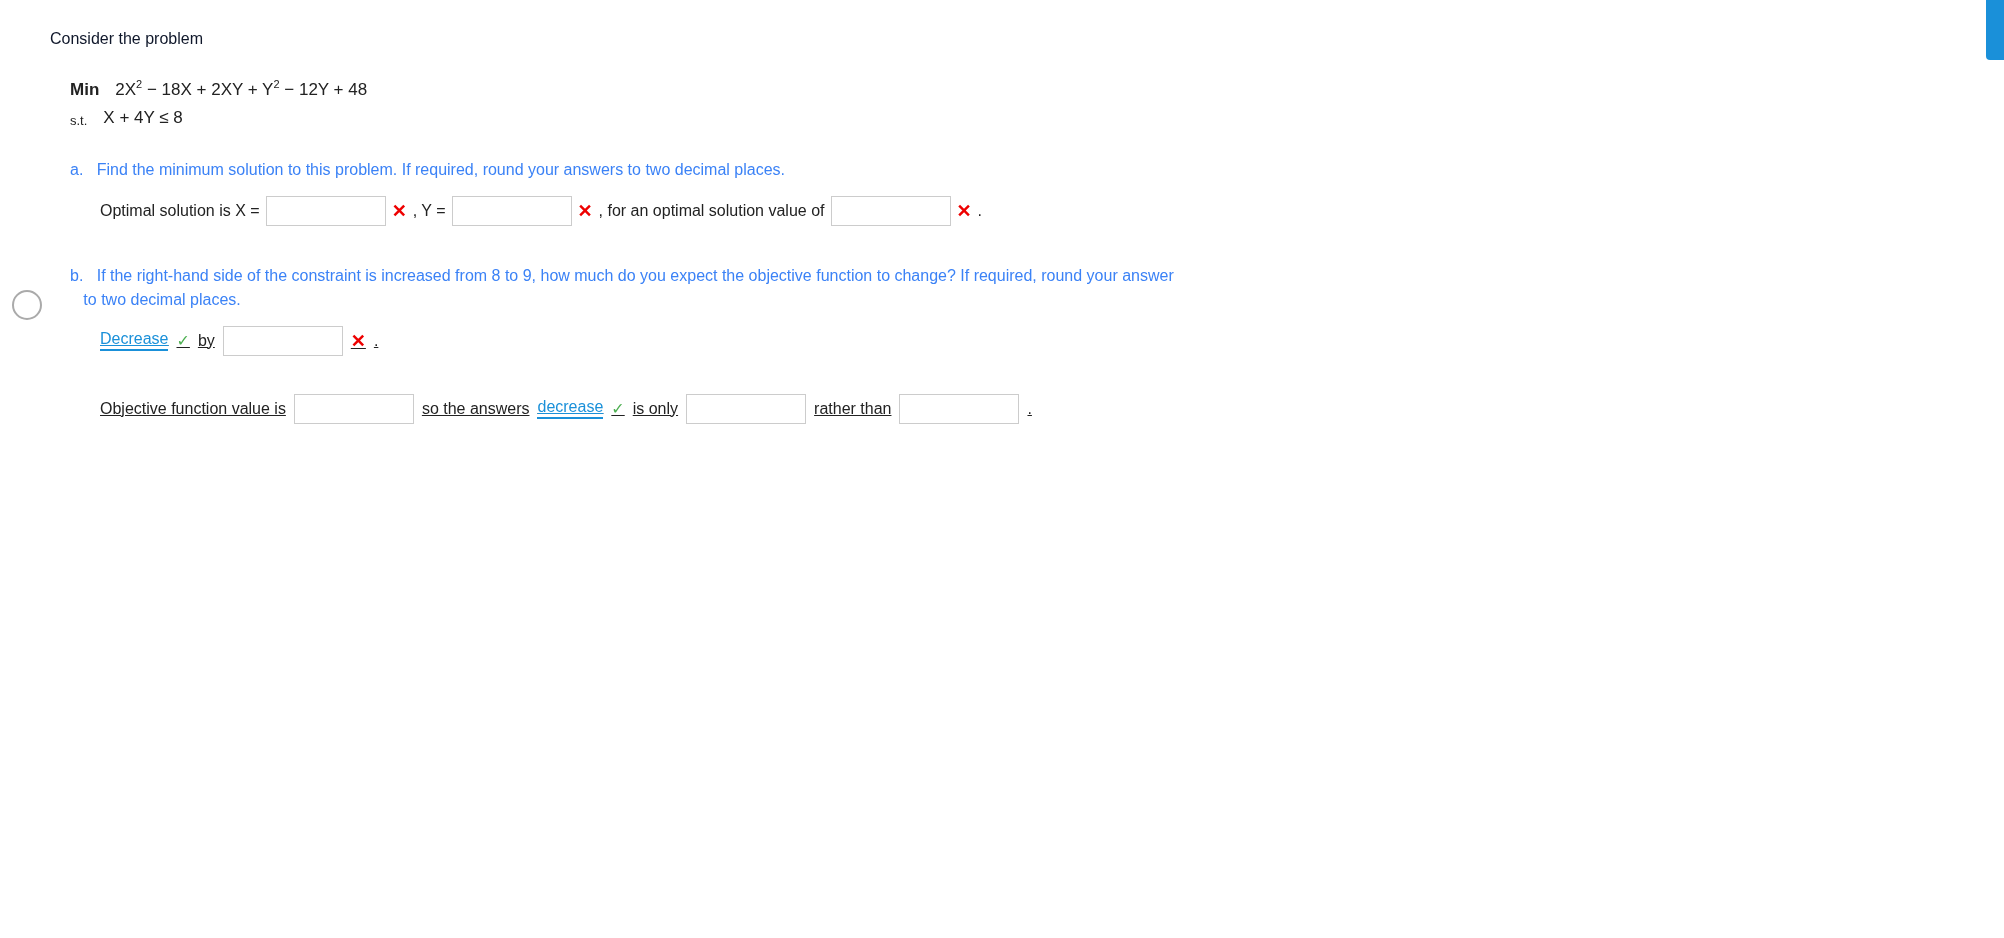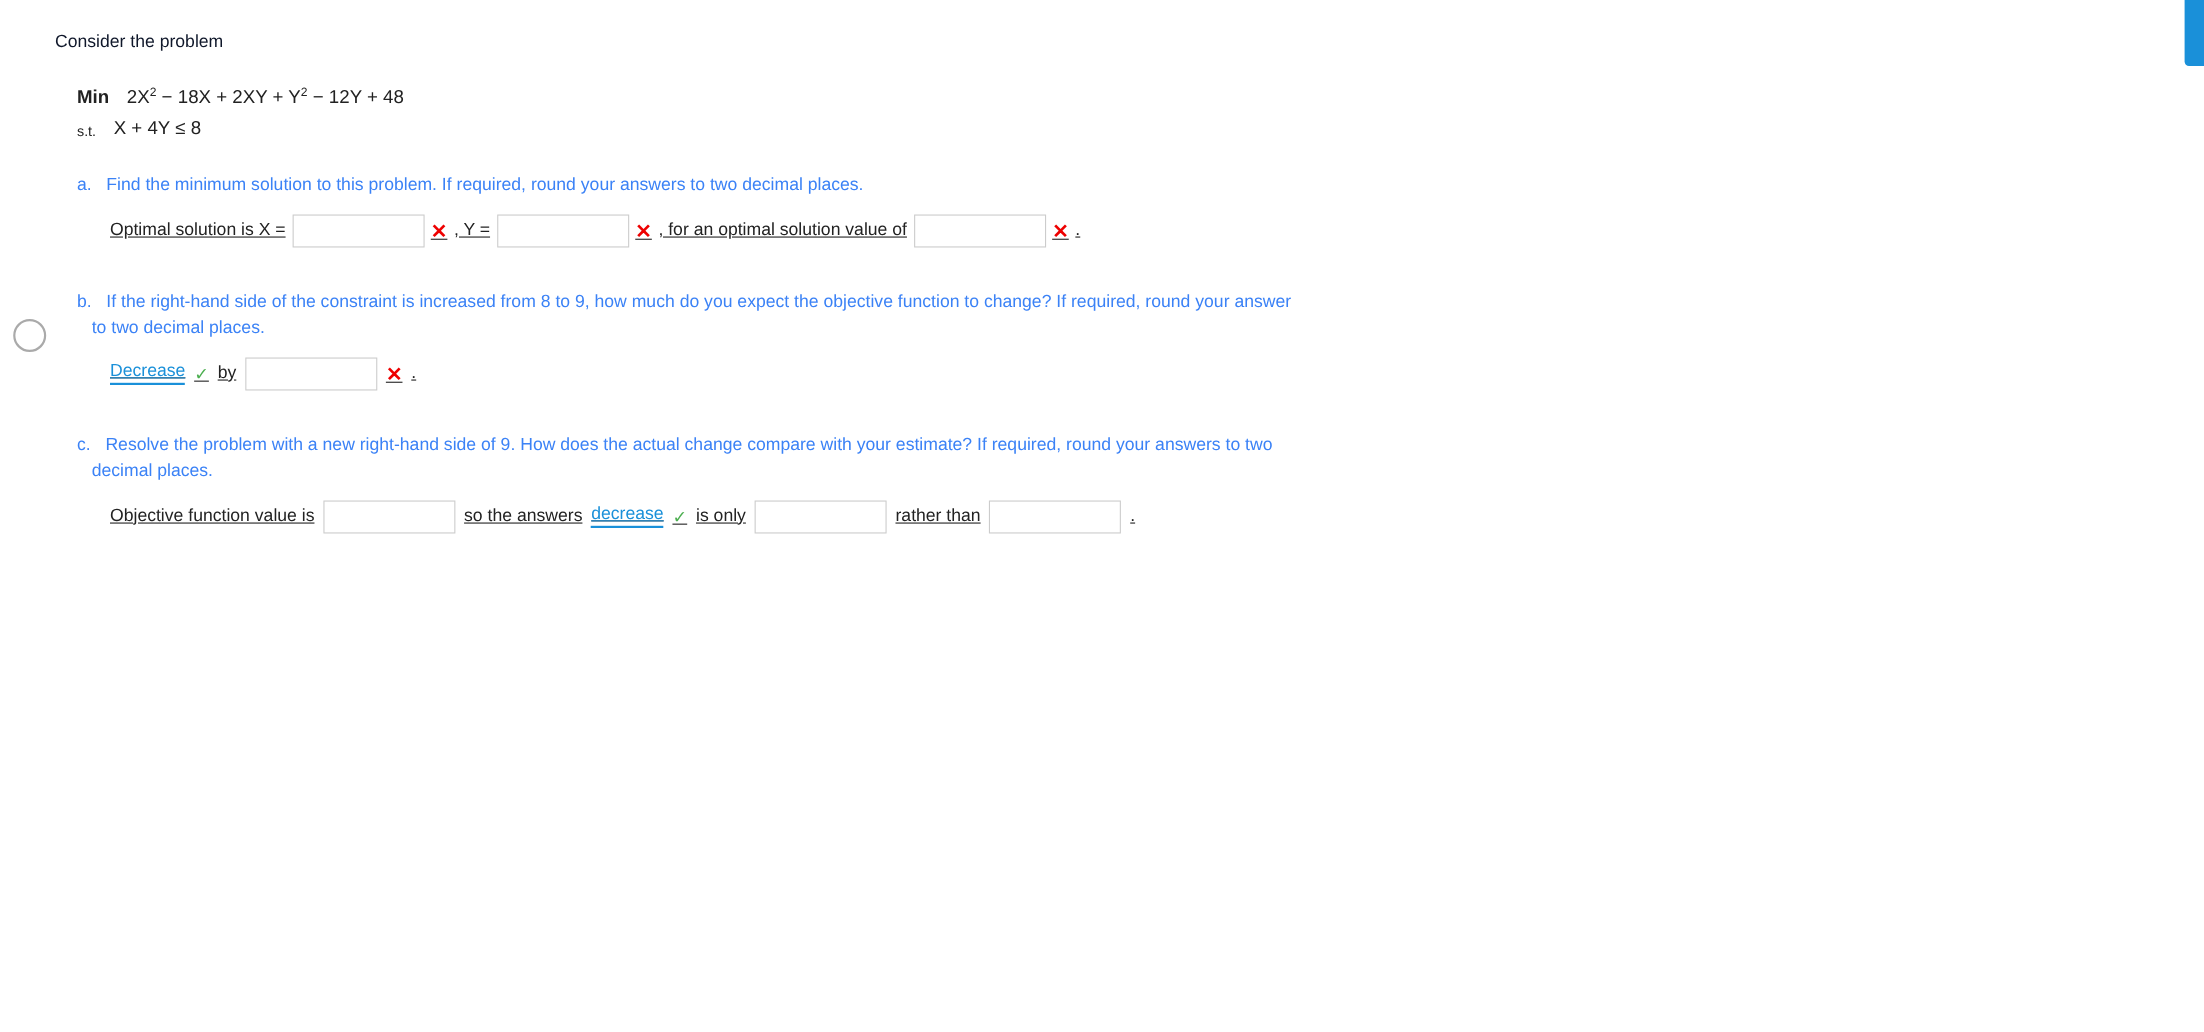--- a/index.html
+++ b/index.html
@@ -140,21 +140,20 @@
       border-radius: 0 0 0 4px;
     }
 
     .part-a-row {
       display: flex;
       align-items: center;
       gap: 6px;
       flex-wrap: wrap;
       margin-left: 30px;
       font-size: 16px;
-      text-decoration: underline;
     }
   </style>
 </head>
 <body>
 
 <div class="blue-corner"></div>
 
 <div class="circle-indicator"></div>
 
 <div class="page-title">Consider the problem</div>
@@ -206,27 +205,20 @@
       <span class="decrease-link">Decrease</span>
       <span class="check-mark">✓</span>
       <span>by</span>
       <input class="answer-input" type="text" style="">
       <span class="x-mark">✕</span>
       <span>.</span>
     </div>
   </div>
 
   <div class="question-block">
-    <div class="question-label">
-      <span>c.</span>
-      &nbsp;
-      <span>Resolve the problem with a new right-hand side of 9. How does the actual change compare with your estimate? If required, round your answers to two</span>
-      <br>
-      &nbsp;&nbsp;&nbsp;<span>decimal places.</span>
-    </div>
     <div class="answer-row">
       <span>Objective function value is</span>
       <input class="answer-input" type="text" style="">
       <span>so the answers</span>
       <span class="decrease-inline">decrease</span>
       <span class="check-mark">✓</span>
       <span>is only</span>
       <input class="answer-input" type="text" style="">
       <span>rather than</span>
       <input class="answer-input" type="text" style="">

